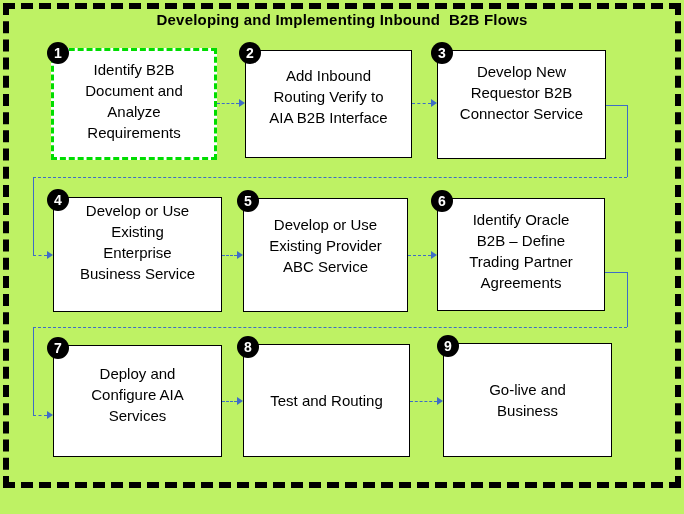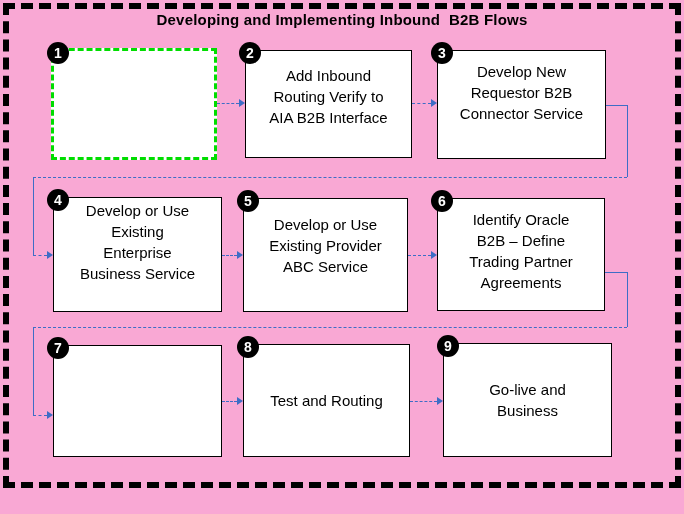--- a/index.html
+++ b/index.html
@@ -3,21 +3,21 @@
 <meta charset="utf-8">
 <style>
   :root{
     --green:#00dd00;
     --blue:#3e6dc6;
     --ink:#000000;
   }
   *{margin:0;padding:0;box-sizing:border-box;}
   body{background:#ffffff;font-family:"Liberation Sans", sans-serif;}
   .canvas{
-    position:relative;width:684px;height:514px;background:#f9a8d4;overflow:hidden;
+    position:relative;width:684px;height:514px;background:#bef264;overflow:hidden;
   }
   .outer-border{
     position:absolute;left:3px;top:3px;width:678px;height:485px;
     border:6px dashed var(--ink);
   }
   .title{
     position:absolute;left:42px;top:11px;width:600px;
     text-align:center;font-size:15px;font-weight:bold;color:var(--ink);
     white-space:pre;letter-spacing:0.2px;
   }
@@ -71,20 +71,24 @@
 </style>
 </head>
 <body>
 
 <div class="canvas">
   <div class="outer-border"></div>
   <div class="title">Developing and Implementing Inbound  B2B Flows</div>
 
   <div class="box b1">
     <span class="badge">1</span>
+    <span class="label">Identify B2B
+Document and
+Analyze
+Requirements</span>
   </div>
   <div class="box b2">
     <span class="badge">2</span>
     <span class="label">Add Inbound
 Routing Verify to
 AIA B2B Interface</span>
   </div>
   <div class="box b3">
     <span class="badge">3</span>
     <span class="label">Develop New
@@ -106,20 +110,23 @@
   </div>
   <div class="box b6">
     <span class="badge">6</span>
     <span class="label">Identify Oracle
 B2B – Define
 Trading Partner
 Agreements</span>
   </div>
   <div class="box b7">
     <span class="badge">7</span>
+    <span class="label">Deploy and
+Configure AIA
+Services</span>
   </div>
   <div class="box b8">
     <span class="badge">8</span>
     <span class="label">Test and Routing</span>
   </div>
   <div class="box b9">
     <span class="badge">9</span>
     <span class="label">Go-live and
 Business</span>
   </div>

